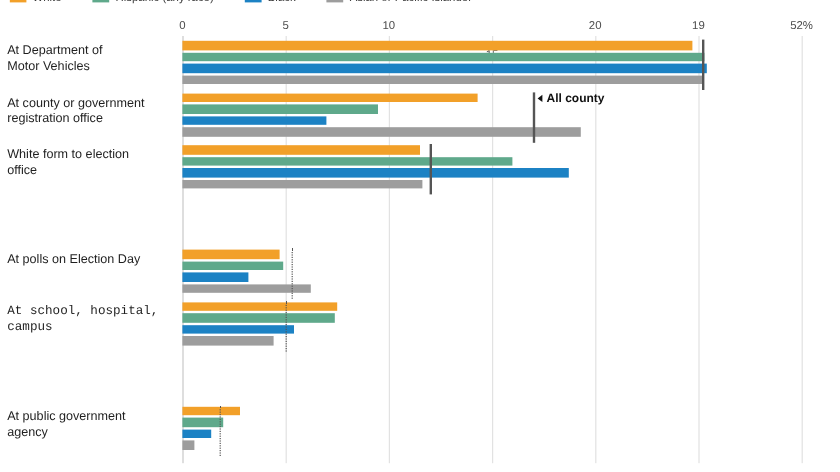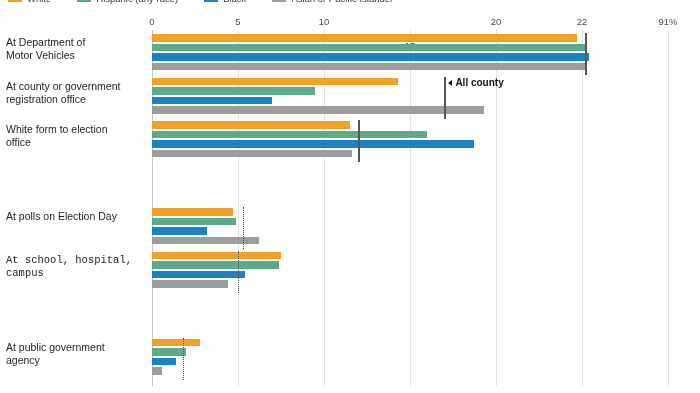--- a/index.html
+++ b/index.html
@@ -96,22 +96,22 @@
         <span>Asian or Pacific Islander</span>
       </div>
     </div>
 
   <div class="axis-labels" id="axis-labels">
       <span class="axis-tick-label" style="left: 152px;">0</span>
       <span class="axis-tick-label" style="left: 238px;">5</span>
       <span class="axis-tick-label" style="left: 324px;">10</span>
       <span class="axis-tick-label" style="left: 410px; margin-top: 24px;">15</span>
       <span class="axis-tick-label" style="left: 496px;">20</span>
-      <span class="axis-tick-label" style="left: 582px;">22</span>
-      <span class="axis-tick-label" style="left: 668px;">91%</span>
+      <span class="axis-tick-label" style="left: 582px;">19</span>
+      <span class="axis-tick-label" style="left: 668px;">52%</span>
     </div>
 
   <div class="plot" id="plot">
       <div class="gridline zero" style="left: 0px;"></div>
       <div class="gridline" style="left: 86px;"></div>
       <div class="gridline" style="left: 172px;"></div>
       <div class="gridline" style="left: 258px;"></div>
       <div class="gridline" style="left: 344px;"></div>
       <div class="gridline" style="left: 430px;"></div>
       <div class="gridline" style="left: 516px;"></div>

